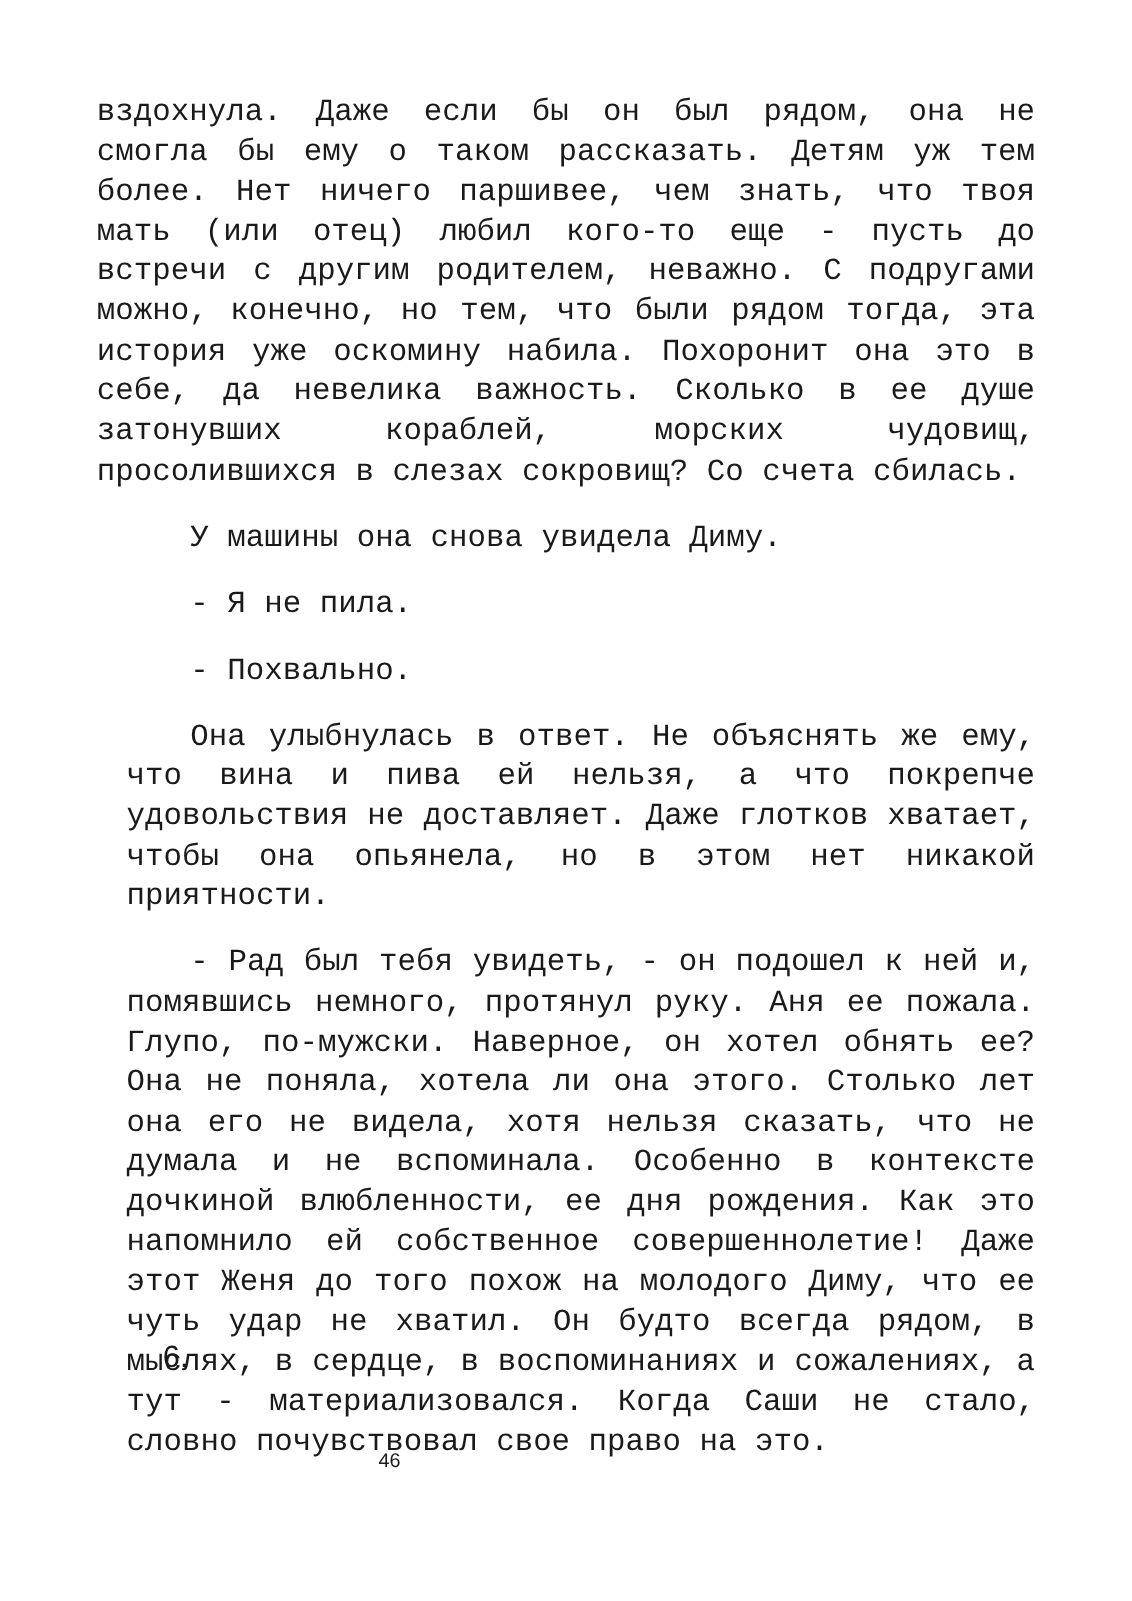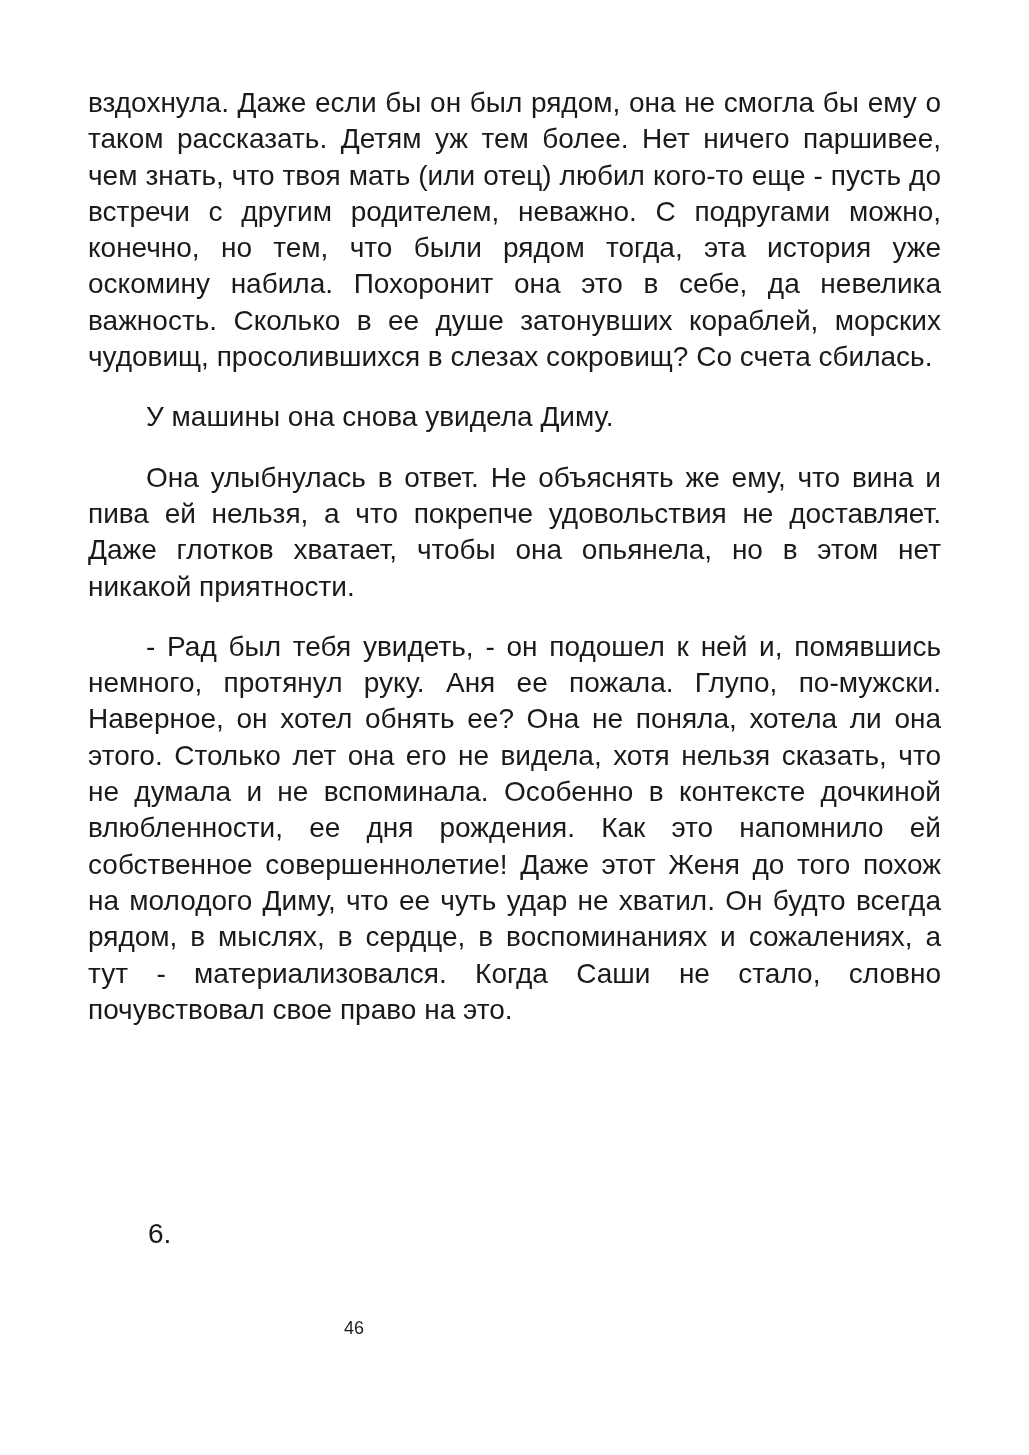--- a/index.html
+++ b/index.html
@@ -21,23 +21,25 @@
     left: 88px;
     top: 85px;
     width: 853px;
     font-size: 28px;
     line-height: 36.3px;
     text-align: justify;
     color: #1a1a1a;
   }
   .text-block p {
     margin: 0;
+    font-family: Liberation Mono, monospace;
   }
   .text-block p + p {
     margin-top: 24px;
+    margin-left: 27px;
   }
   .p-indent {
     text-indent: 58px;
   }
   .p-first {
     text-indent: 0;
   }
   .section-heading {
     position: absolute;
     left: 148px;
@@ -56,20 +58,22 @@
   }
 </style>
 </head>
 <body>
 
 <div class="page">
 
   <div class="text-block">
     <p class="p-first">вздохнула. Даже если бы он был рядом, она не смогла бы ему о таком рассказать. Детям уж тем более. Нет ничего паршивее, чем знать, что твоя мать (или отец) любил кого-то еще - пусть до встречи с другим родителем, неважно. С подругами можно, конечно, но тем, что были рядом тогда, эта история уже оскомину набила. Похоронит она это в себе, да невелика важность. Сколько в ее душе затонувших кораблей, морских чудовищ, просолившихся в слезах сокровищ? Со счета сбилась.</p>
     <p class="p-indent">У машины она снова увидела Диму.</p>
+    <p class="p-indent">- Я не пила.</p>
+    <p class="p-indent">- Похвально.</p>
     <p class="p-indent">Она улыбнулась в ответ. Не объяснять же ему, что вина и пива ей нельзя, а что покрепче удовольствия не доставляет. Даже глотков хватает, чтобы она опьянела, но в этом нет никакой приятности.</p>
     <p class="p-indent">- Рад был тебя увидеть, - он подошел к ней и, помявшись немного, протянул руку. Аня ее пожала. Глупо, по-мужски. Наверное, он хотел обнять ее? Она не поняла, хотела ли она этого. Столько лет она его не видела, хотя нельзя сказать, что не думала и не вспоминала. Особенно в контексте дочкиной влюбленности, ее дня рождения. Как это напомнило ей собственное совершеннолетие! Даже этот Женя до того похож на молодого Диму, что ее чуть удар не хватил. Он будто всегда рядом, в мыслях, в сердце, в воспоминаниях и сожалениях, а тут - материализовался. Когда Саши не стало, словно почувствовал свое право на это.</p>
   </div>
 
   <div class="section-heading">6.</div>
 
   <div class="page-number">46</div>
 
 </div>
 

